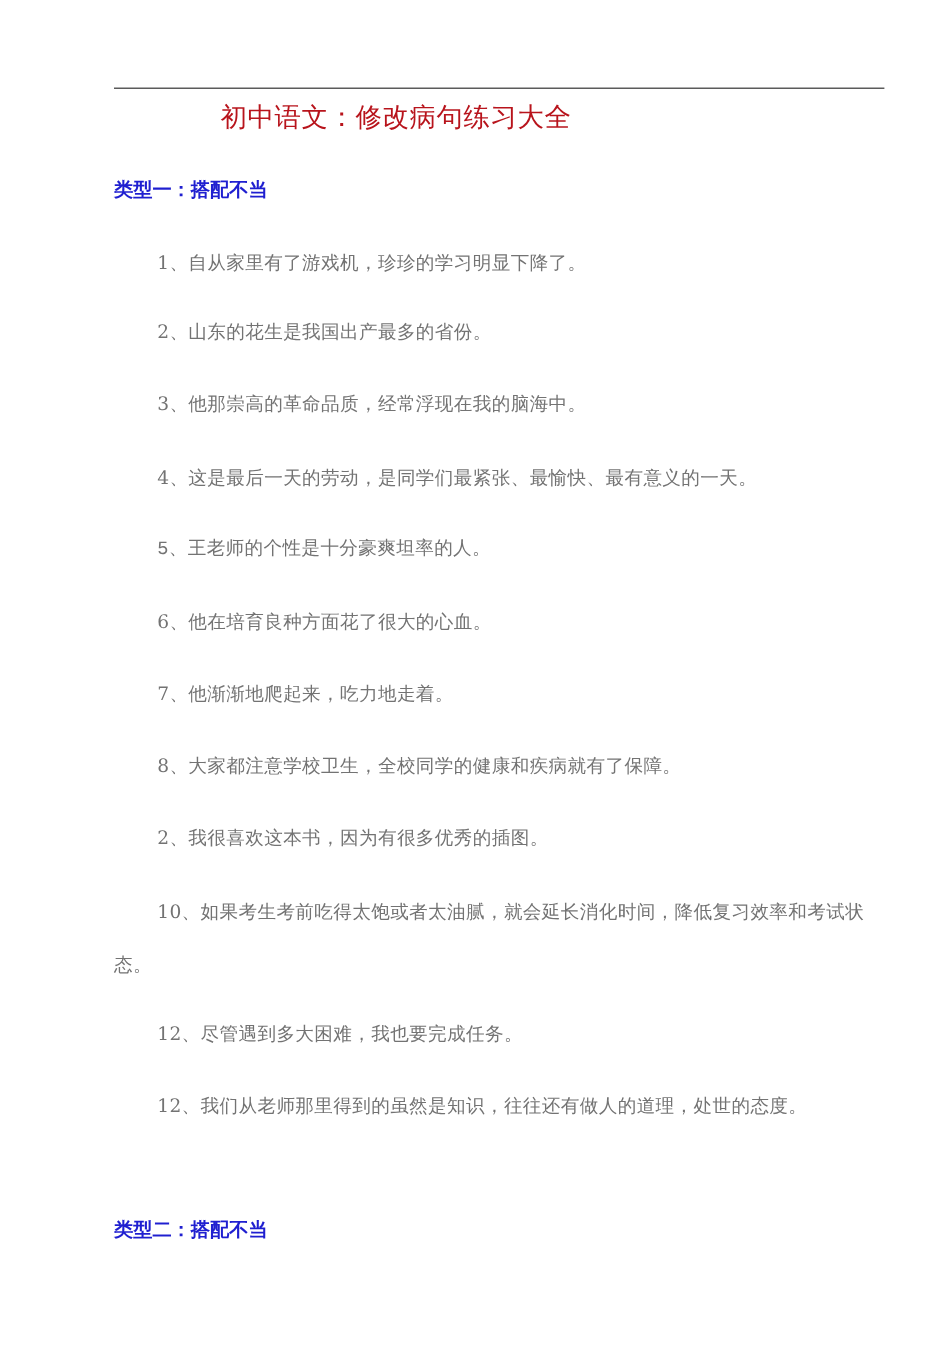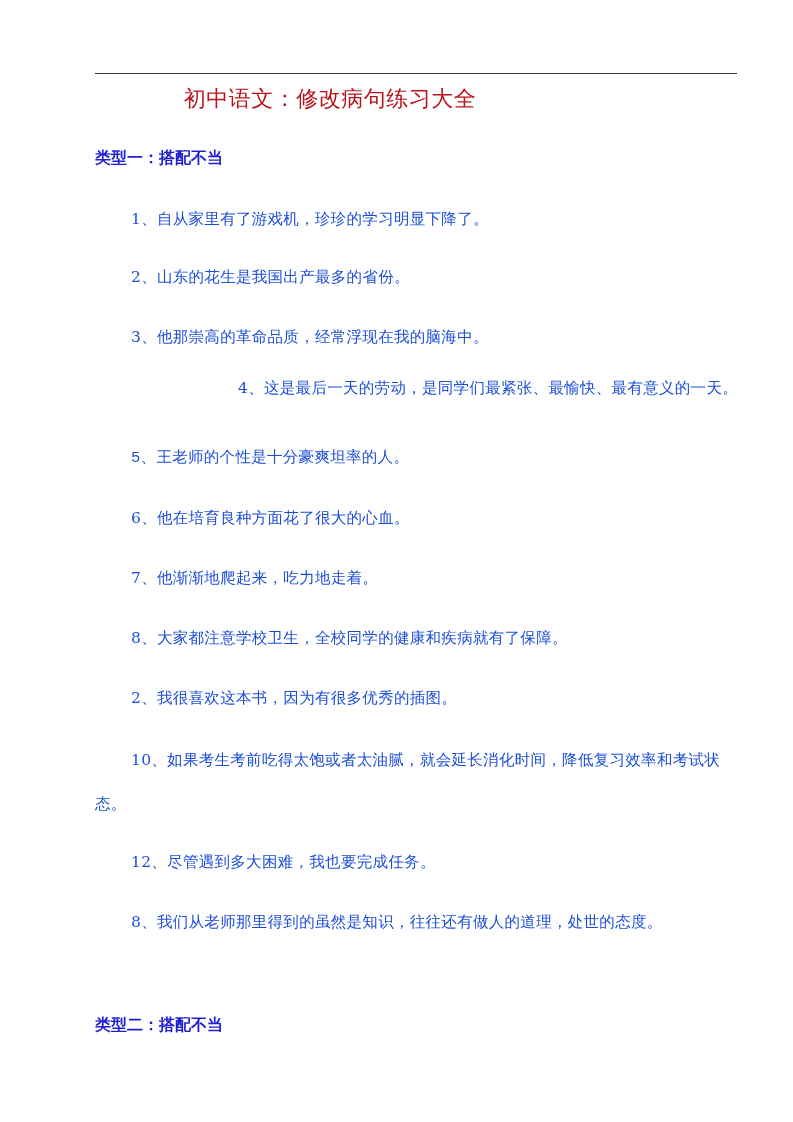--- a/index.html
+++ b/index.html
@@ -44,39 +44,39 @@
       color: #1f1fd0;
       font-weight: bold;
     }
     .item {
       position: absolute;
       left: 95px;
       width: 643px;
       font-size: 15.5px;
       line-height: 40px;
       text-indent: 36px;
-      color: #1d4ed8;
+      color: #737373;
       letter-spacing: 0.3px;
     }
   </style>
 </head>
 <body>
 
 <div class="rule"></div>
 
 <div class="title">初中语文：修改病句练习大全</div>
 
 <div class="section-heading" style="top:145px;">类型一：搭配不当</div>
 
 <div class="item" style="top:199px;">1、自从家里有了游戏机，珍珍的学习明显下降了。</div>
 <div class="item" style="top:257px;">2、山东的花生是我国出产最多的省份。</div>
 <div class="item" style="top:317px;">3、他那崇高的革命品质，经常浮现在我的脑海中。</div>
-<div class="item" style="top:368px;text-align:right;">4、这是最后一天的劳动，是同学们最紧张、最愉快、最有意义的一天。</div>
+<div class="item" style="top:378px;">4、这是最后一天的劳动，是同学们最紧张、最愉快、最有意义的一天。</div>
 <div class="item" style="top:438px;font-family:Liberation Mono, monospace;">5、王老师的个性是十分豪爽坦率的人。</div>
 <div class="item" style="top:498px;">6、他在培育良种方面花了很大的心血。</div>
 <div class="item" style="top:558px;">7、他渐渐地爬起来，吃力地走着。</div>
 <div class="item" style="top:618px;">8、大家都注意学校卫生，全校同学的健康和疾病就有了保障。</div>
 <div class="item" style="top:678px;">2、我很喜欢这本书，因为有很多优秀的插图。</div>
 <div class="item" style="top:738px; line-height:44px;">10、如果考生考前吃得太饱或者太油腻，就会延长消化时间，降低复习效率和考试状态。</div>
 <div class="item" style="top:842px;">12、尽管遇到多大困难，我也要完成任务。</div>
-<div class="item" style="top:900px; line-height:44px;">8、我们从老师那里得到的虽然是知识，往往还有做人的道理，处世的态度。</div>
+<div class="item" style="top:900px; line-height:44px;">12、我们从老师那里得到的虽然是知识，往往还有做人的道理，处世的态度。</div>
 
 <div class="section-heading" style="top:1012px;">类型二：搭配不当</div>
 
 </body></html>

